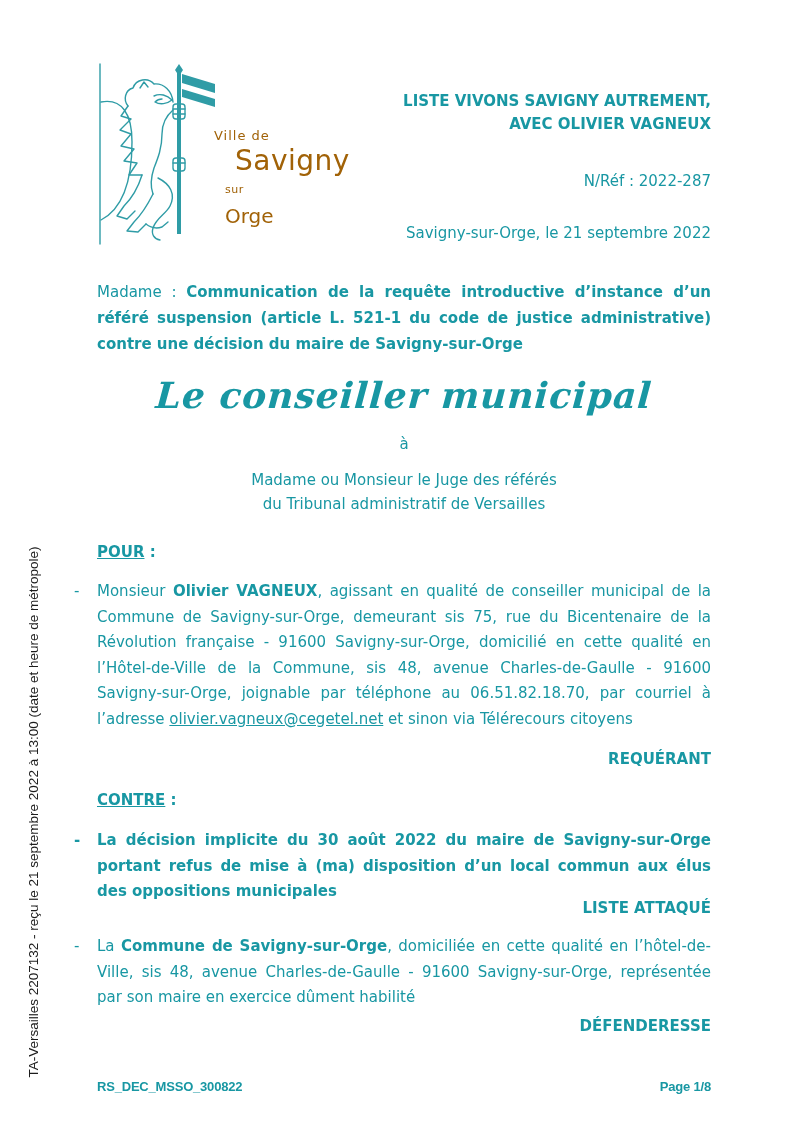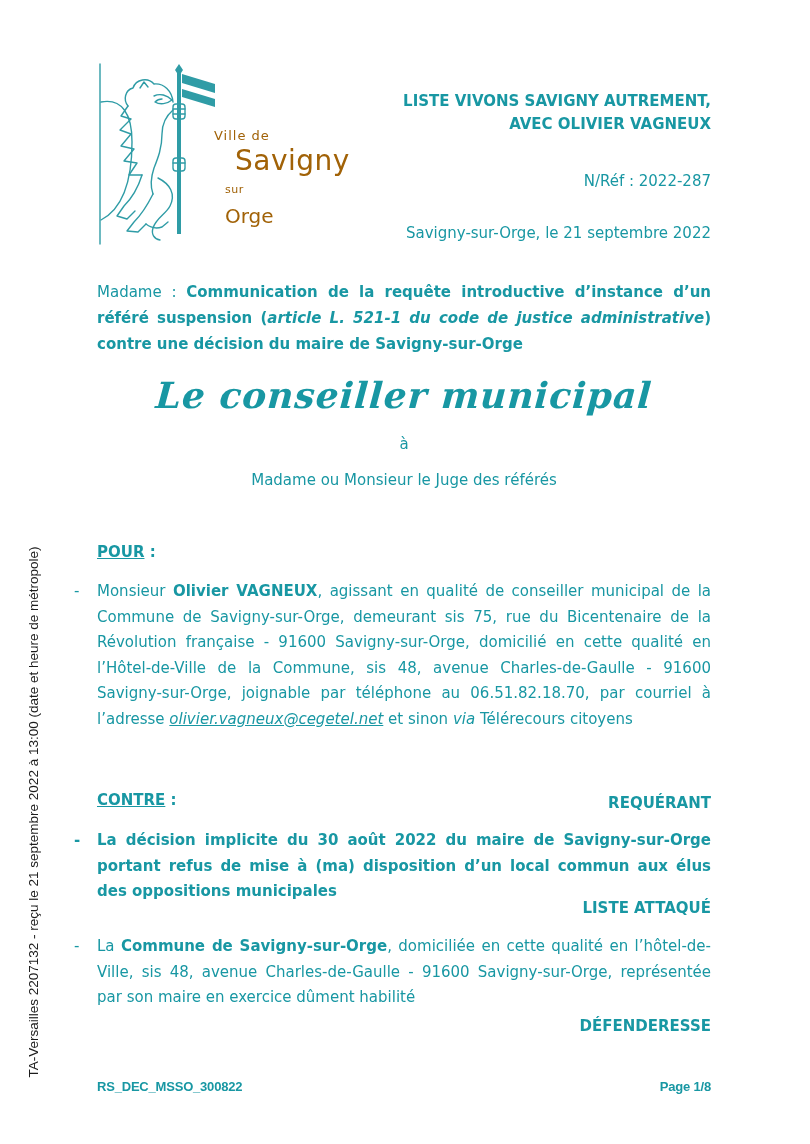--- a/index.html
+++ b/index.html
@@ -6,21 +6,21 @@
   body{
     width:810px;height:1144px;
     background:#ffffff;
     position:relative;
     font-family:"DejaVu Sans", sans-serif;
     color:#1897a3;
     overflow:hidden;
   }
   .abs{position:absolute;}
   .b{font-weight:bold;}
-  .i{font-style:italic;margin-top:28px;}
+  .i{margin-top:28px;}
   .u{text-decoration:underline;}
   
   .stamp{
     position:absolute;
     left:33px; top:812px;
     transform:translate(-50%,-50%) rotate(-90deg);
     transform-origin:center center;
     white-space:nowrap;
     font-family:"Liberation Sans", sans-serif;
     font-size:13.5px;
@@ -53,21 +53,21 @@
   .addressee{top:469px;text-align:center;line-height:23.5px;}
   .sec-head{font-size:15px;font-weight:bold;}
   .pour-head{top:543px;}
   .contre-head{top:791px;}
   .li{line-height:25.5px;}
   .li .marker{position:absolute;left:-23px;top:0;}
   .pour-item{top:579px;}
   .contre-item1{top:828px;font-weight:bold;line-height:25.5px;}
   .contre-item2{top:934px;}
   .role{font-weight:bold;text-align:right;font-size:15px;}
-  .role-requerant{top:750px;margin-top:44px;}
+  .role-requerant{top:750px;}
   .role-acte{top:899px;}
   .role-defenderesse{top:1017px;}
   
   .footer-left{left:97px;top:1079px;font-size:13px;font-weight:bold;letter-spacing:-.2px;font-family:"Liberation Sans",sans-serif;}
   .footer-right{right:99px;top:1079px;font-size:13px;font-weight:bold;letter-spacing:-.2px;font-family:"Liberation Sans",sans-serif;}
 </style>
 </head>
 <body>
 
 <div class="stamp">TA-Versailles 2207132 - reçu le 21 septembre 2022 à 13:00 (date et heure de métropole)</div>
@@ -124,20 +124,21 @@
 </div>
 <div class="abs hdr-ref">N/Réf : 2022-287</div>
 <div class="abs hdr-date">Savigny-sur-Orge, le 21 septembre 2022</div>
 
 <p class="abs col just objet" style="margin:0"><span>Madame : </span><span class="b">Communication de la requête introductive d’instance d’un référé suspension (</span><span class="b i">article L. 521-1 du code de justice administrative</span><span class="b">) contre une décision du maire de Savigny-sur-Orge</span></p>
 
 <div class="abs col script-title">Le conseiller municipal</div>
 <div class="abs col a-word">à</div>
 <div class="abs col addressee">
   <div>Madame ou Monsieur le Juge des référés</div>
+  <div>du Tribunal administratif de Versailles</div>
 </div>
 
 <div class="abs col sec-head pour-head"><span class="u">POUR</span><span> :</span></div>
 <p class="abs col just li pour-item" style="margin:0"><span class="marker">-</span><span><span>Monsieur </span><span class="b">Olivier VAGNEUX</span><span>, agissant en qualité de conseiller municipal de la Commune de Savigny-sur-Orge, demeurant sis 75, rue du Bicentenaire de la Révolution française - 91600 Savigny-sur-Orge, domicilié en cette qualité en l’Hôtel-de-Ville de la Commune, sis 48, avenue Charles-de-Gaulle - 91600 Savigny-sur-Orge, joignable par téléphone au 06.51.82.18.70, par courriel à l’adresse </span><span class="i u">olivier.vagneux@cegetel.net</span><span> et sinon </span><span class="i">via</span><span> Télérecours citoyens</span></span></p>
 <div class="abs col role role-requerant">REQUÉRANT</div>
 
 <div class="abs col sec-head contre-head"><span class="u">CONTRE</span><span> :</span></div>
 <p class="abs col just li contre-item1" style="margin:0"><span class="marker">-</span><span><span class="b">La décision implicite du 30 août 2022 du maire de Savigny-sur-Orge portant refus de mise à (ma) disposition d’un local commun aux élus des oppositions municipales</span></span></p>
 <div class="abs col role role-acte">LISTE ATTAQUÉ</div>
 <p class="abs col just li contre-item2" style="margin:0"><span class="marker">-</span><span><span>La </span><span class="b">Commune de Savigny-sur-Orge</span><span>, domiciliée en cette qualité en l’hôtel-de-Ville, sis 48, avenue Charles-de-Gaulle - 91600 Savigny-sur-Orge, représentée par son maire en exercice dûment habilité</span></span></p>

